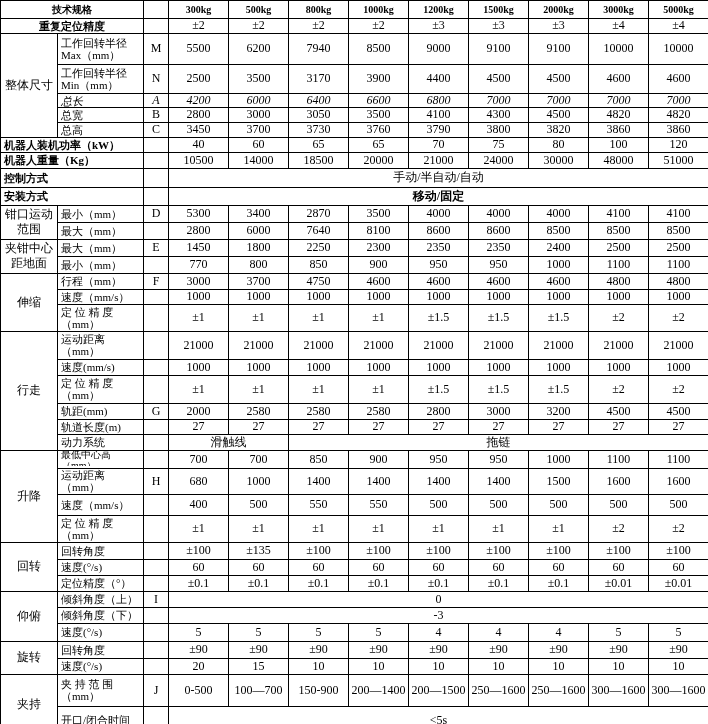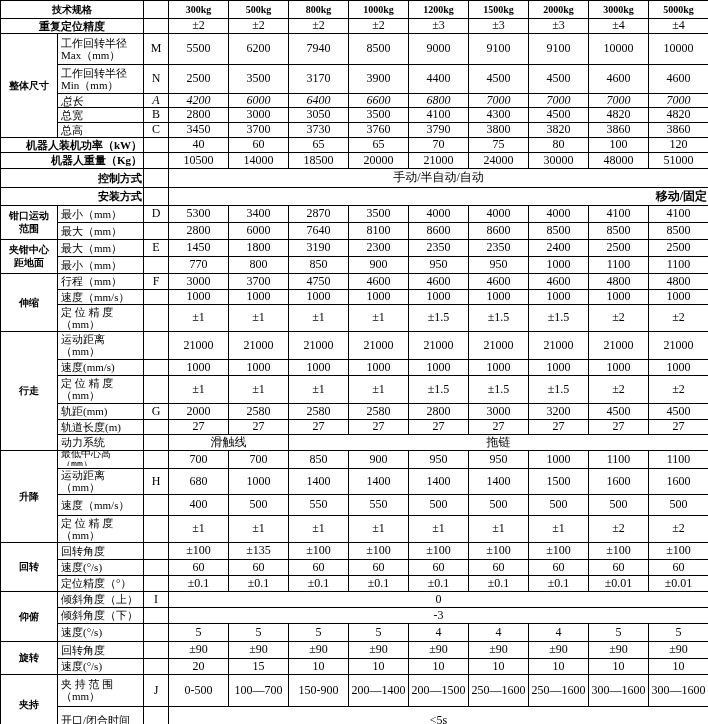--- a/index.html
+++ b/index.html
@@ -1,25 +1,25 @@
 <!DOCTYPE html>
 <html><head>
 <meta charset="utf-8">
 <style>
   html,body{margin:0;padding:0;background:#fff;}
   body{font-family:"Liberation Serif","DejaVu Serif",serif;color:#000;}
   table{border-collapse:collapse;table-layout:fixed;width:708px;}
   td{border:1px solid #000;text-align:center;vertical-align:middle;
      padding:0 1px;overflow:hidden;line-height:1.12;font-size:12px;}
   td.lbl{text-align:left;padding-left:3px;font-size:11px;white-space:pre-line;}
-  td.grp{font-weight:bold;font-size:10px;white-space:pre-line;line-height:1.3;}
-  td.b{font-weight:bold;text-align:right;}
+  td.grp{font-weight:normal;font-size:12px;white-space:pre-line;line-height:1.3;}
+  td.b{font-weight:bold;}
   td.ctr{text-align:center;padding-left:1px;}
   td.hdr{font-weight:bold;font-size:10px;}
-  td.clipLbl{padding:0;font-family:Liberation Mono, monospace;}
+  td.clipLbl{padding:0;}
   td.clipLbl .clipInner{height:17px;overflow:hidden;margin-top:-4px;
      line-height:11px;font-size:10px;text-align:left;padding-left:3px;white-space:pre-line;}
 </style>
 </head>
 <body>
 
 <table>
   <colgroup>
     <col style="width:57px">
       <col style="width:86px">
@@ -193,21 +193,21 @@
         <td>8500</td>
         <td>8500</td>
       </tr>
       <tr style="height: 17px;">
         <td class="grp" rowspan="2">夹钳中心
 距地面</td>
         <td class="lbl" colspan="1">最大（mm）</td>
         <td>E</td>
         <td>1450</td>
         <td>1800</td>
-        <td>3190</td>
+        <td>2250</td>
         <td>2300</td>
         <td>2350</td>
         <td>2350</td>
         <td>2400</td>
         <td>2500</td>
         <td>2500</td>
       </tr>
       <tr style="height: 17px;">
         <td class="lbl" colspan="1">最小（mm）</td>
         <td></td>

